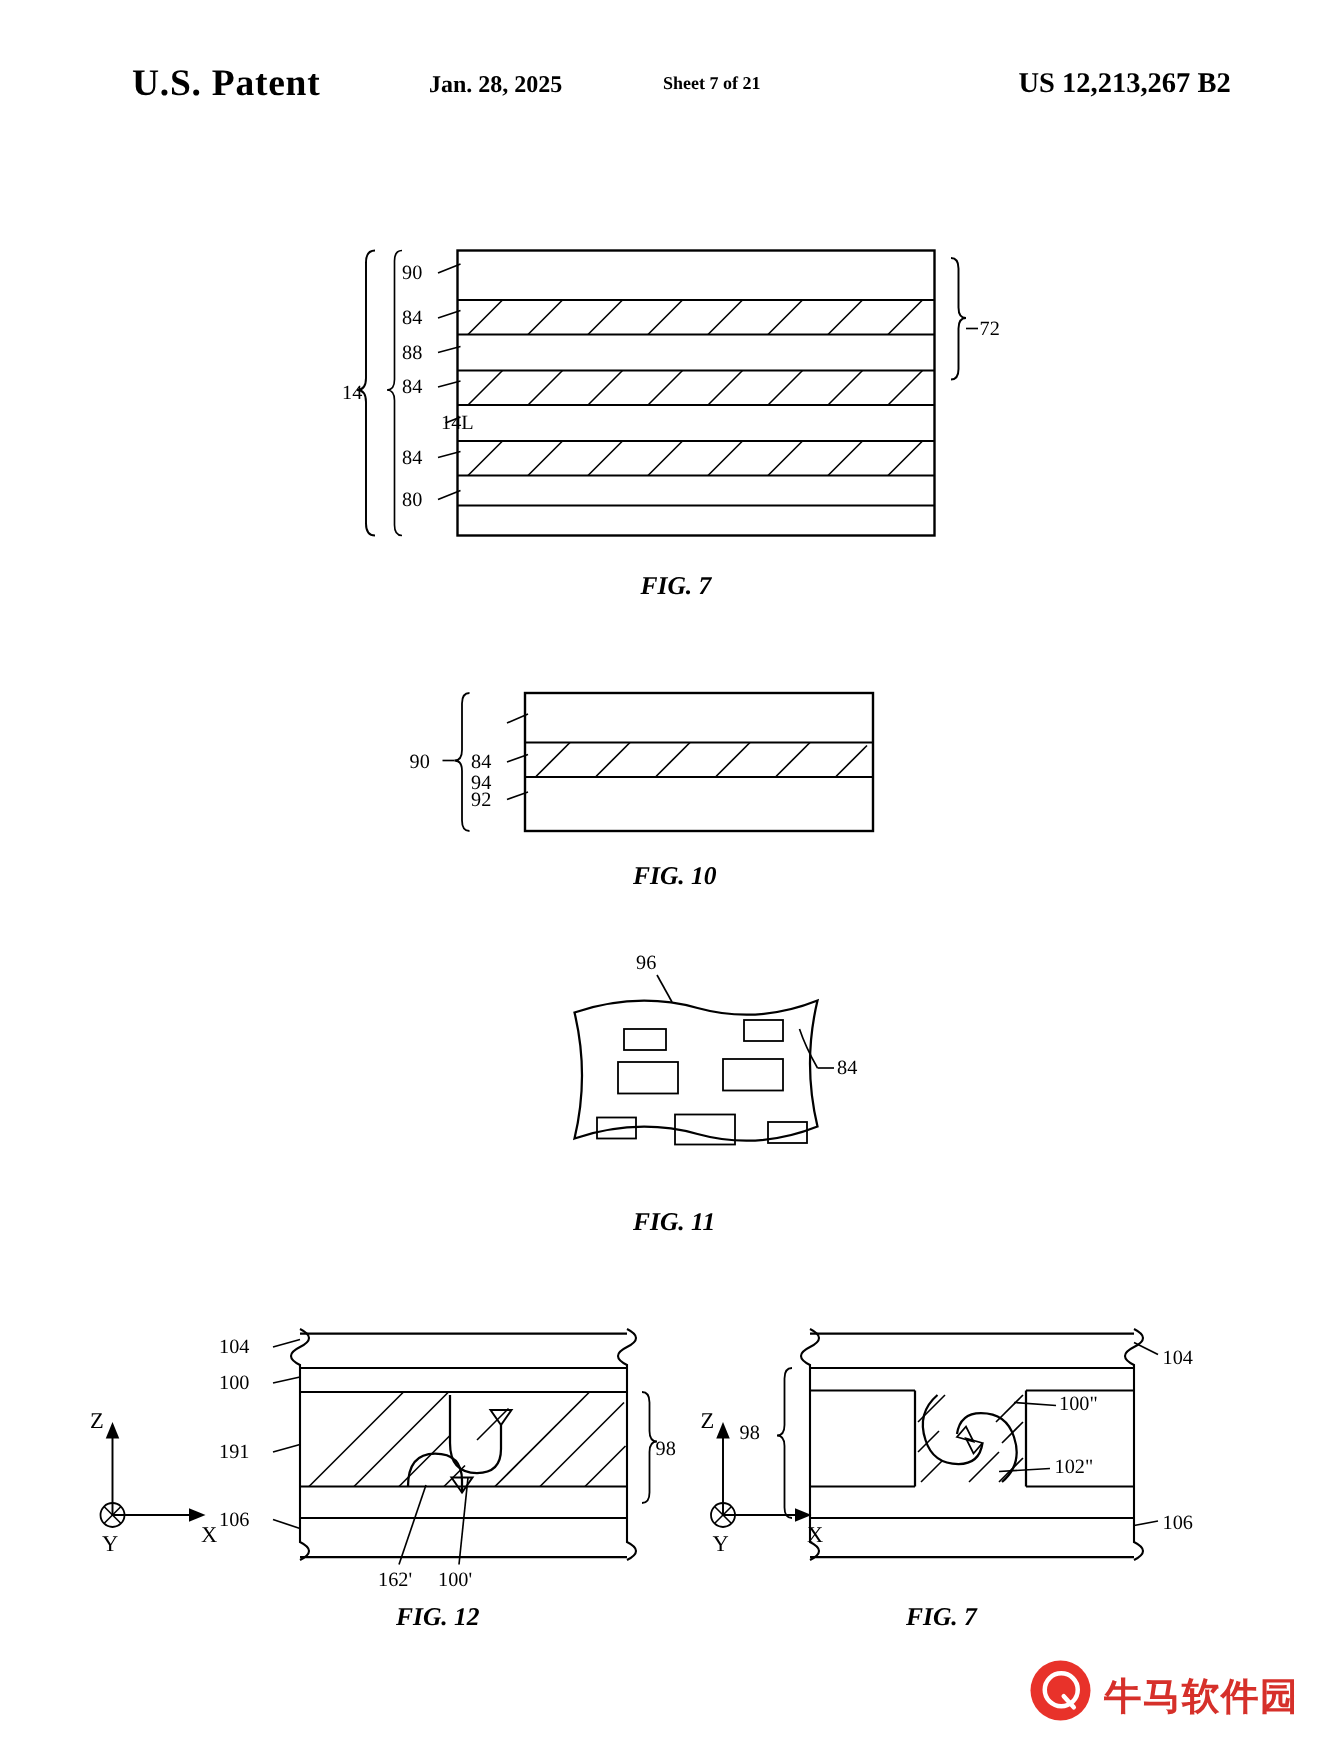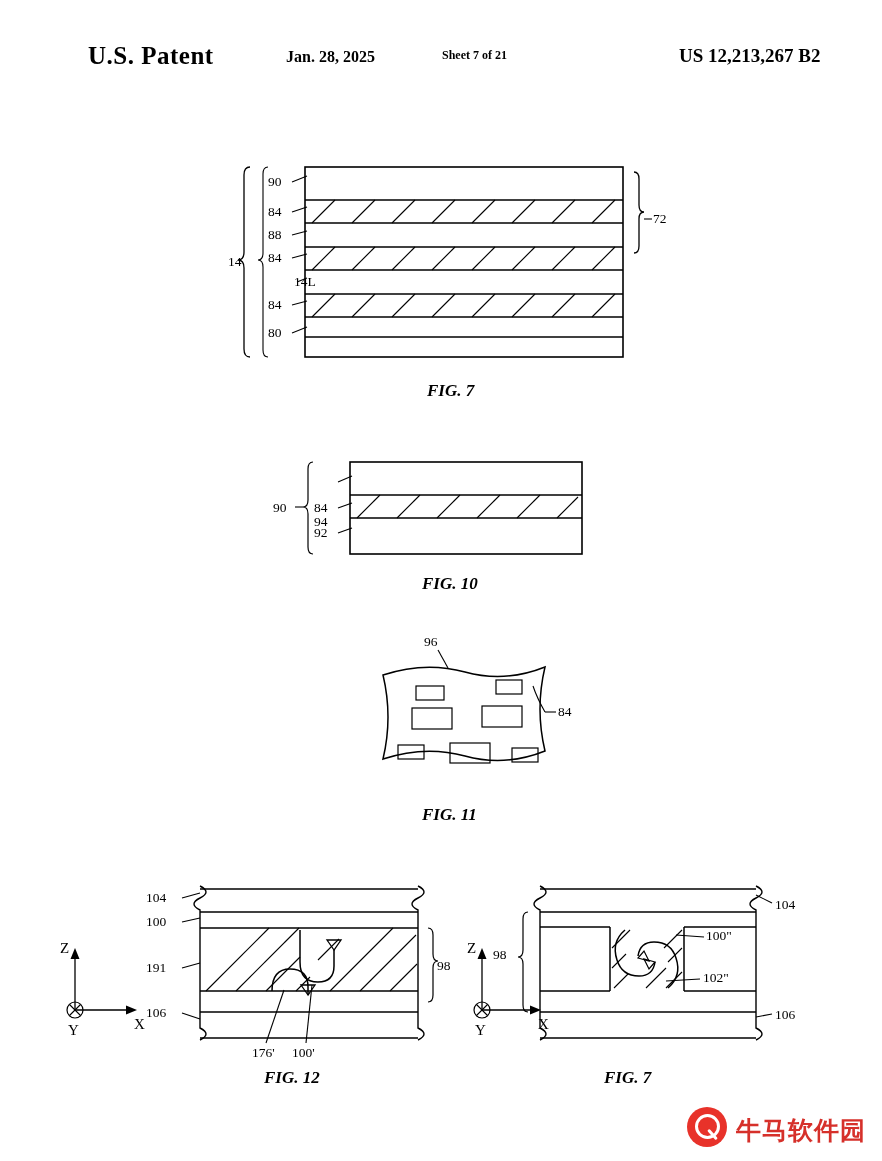--- a/index.html
+++ b/index.html
@@ -258,21 +258,21 @@
       <line class="ln" x1="75" y1="1010" x2="132" y2="1010" stroke-width="1.3"></line>
       <path d="M137 1010 l-11 -4.5 l0 9 Z" fill="#000"></path>
       <circle class="ln" cx="75" cy="1010" r="8" stroke-width="1.2"></circle>
       <line class="ln" x1="69.5" y1="1004.5" x2="80.5" y2="1015.5" stroke-width="1.1"></line>
       <line class="ln" x1="80.5" y1="1004.5" x2="69.5" y2="1015.5" stroke-width="1.1"></line>
     </svg>
     <div class="num" style="left:146px;top:890px;">104</div>
     <div class="num" style="left:146px;top:914px;">100</div>
     <div class="num" style="left:146px;top:960px;">191</div>
     <div class="num" style="left:146px;top:1005px;">106</div>
-    <div class="num" style="left:252px;top:1045px;">176'</div>
+    <div class="num" style="left:252px;top:1045px;">162'</div>
     <div class="num" style="left:292px;top:1045px;">100'</div>
     <div class="num" style="left:437px;top:958px;">98</div>
     <div class="num" style="left:60px;top:940px;font-size:15px;">Z</div>
     <div class="num" style="left:68px;top:1022px;font-size:15px;">Y</div>
     <div class="num" style="left:134px;top:1016px;font-size:15px;">X</div>
     <div class="fig-label" style="left:264px;top:1068px;">FIG. 12</div>
   </div>
 
   <div>
     <svg width="882" height="1161">

